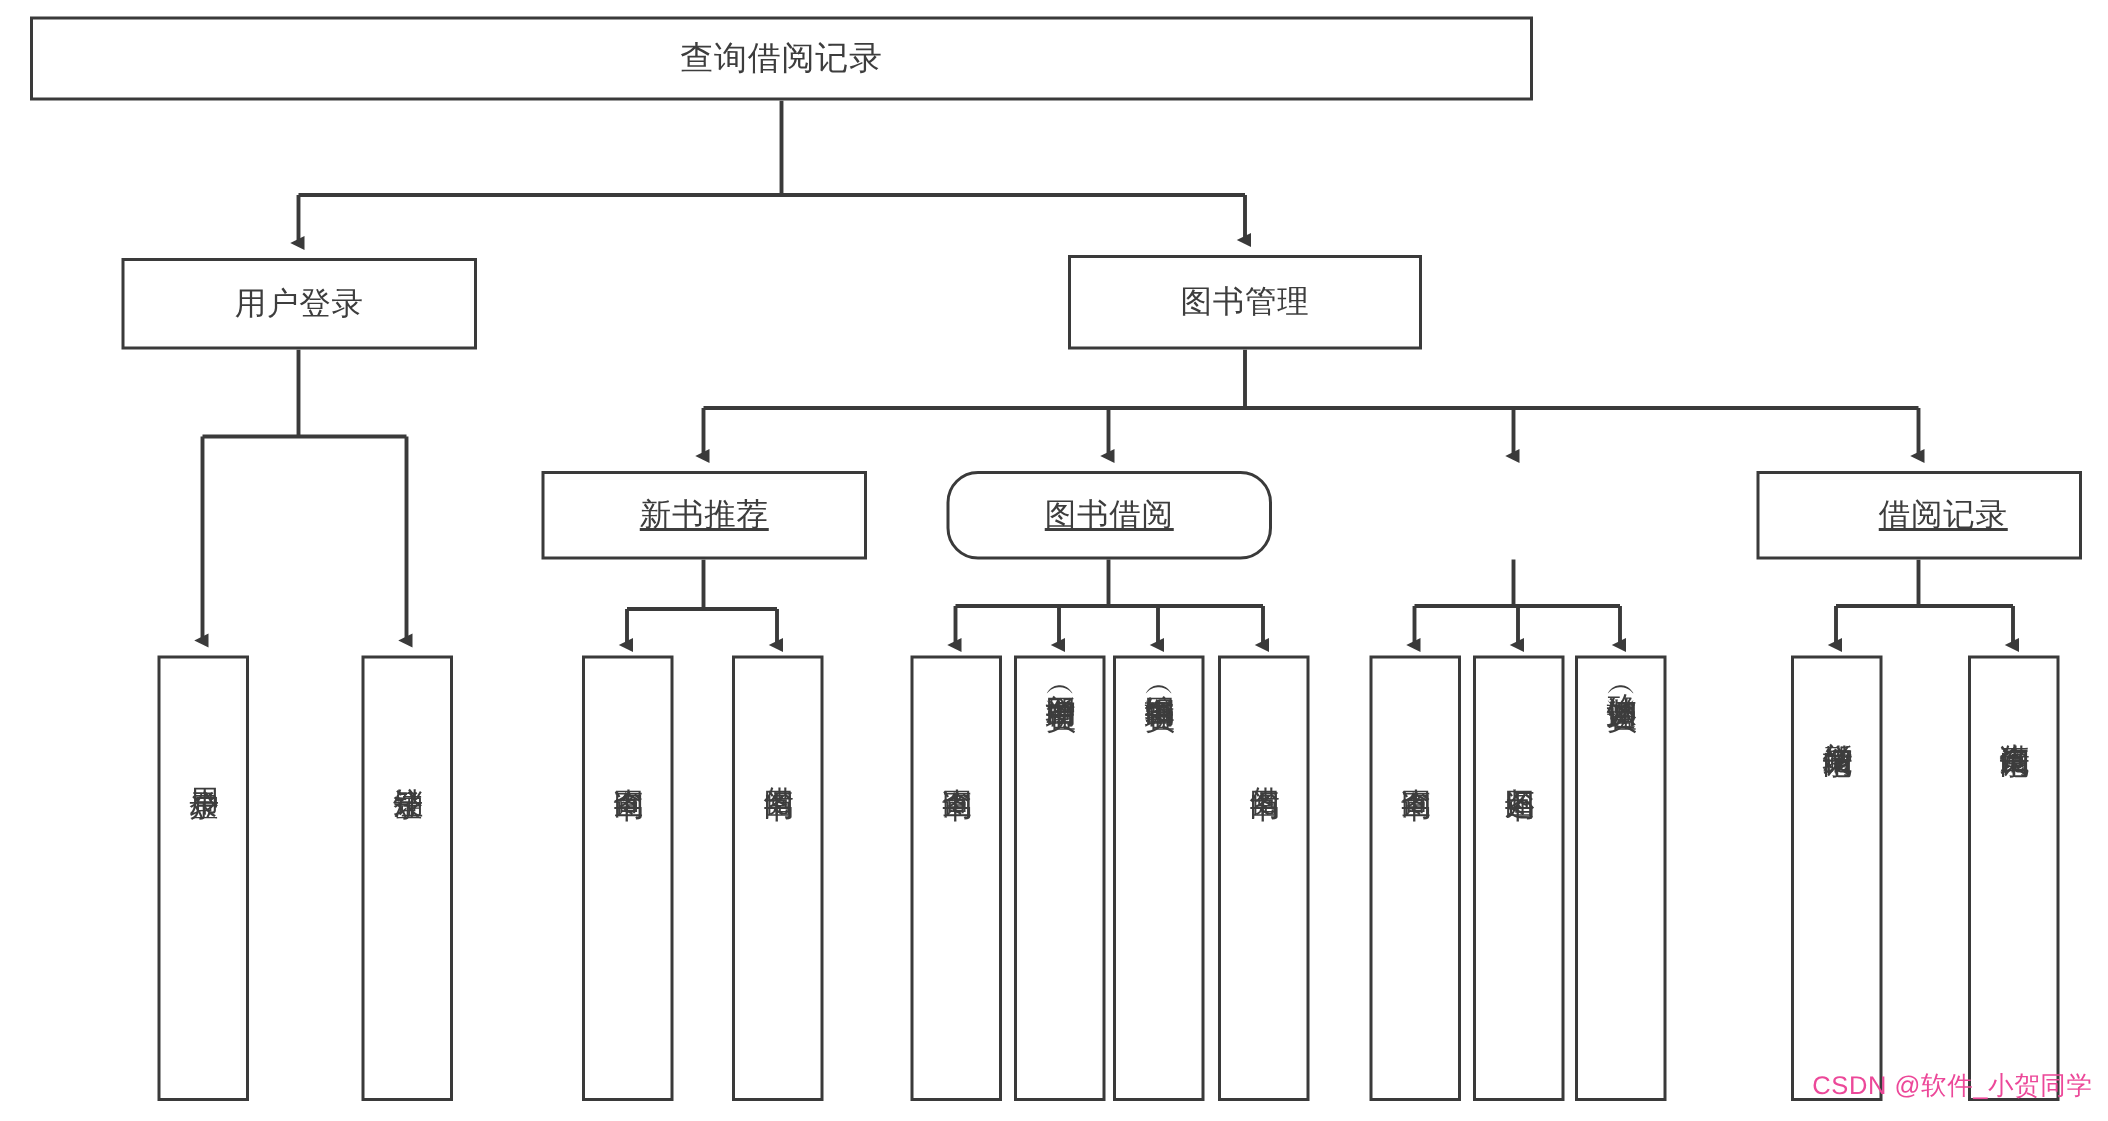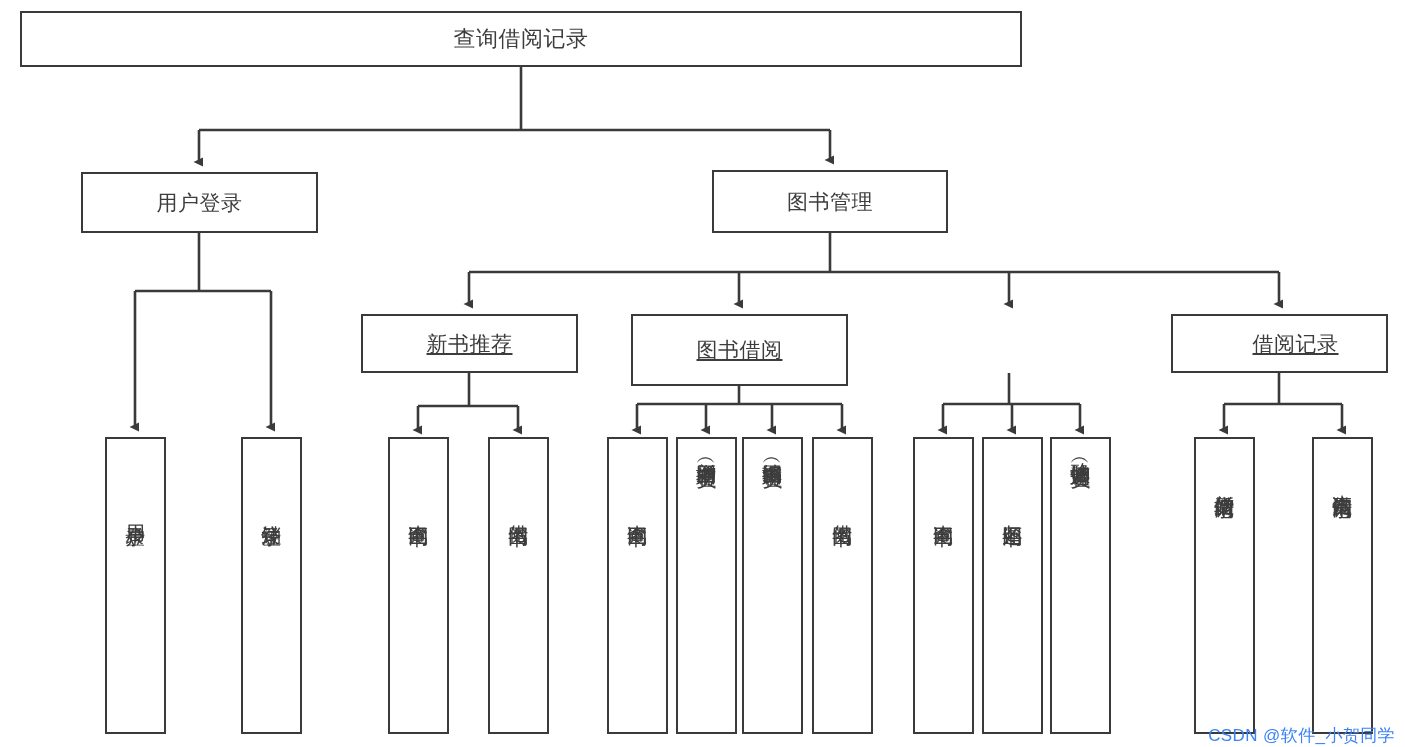--- a/index.html
+++ b/index.html
@@ -58,23 +58,23 @@
     text-orientation: upright;
     font-size: 20px;
     line-height: 1.32;
     letter-spacing: 1px;
     white-space: pre;
     text-align: left;
   }
   .watermark {
     position: absolute;
     right: 10px;
-    bottom: 0;
+    bottom: 12px;
     font-size: 17px;
-    color: #3b82f6;
+    color: #ec4899;
     white-space: nowrap;
     z-index: 5;
     letter-spacing: 0.4px;
   }
 </style>
 </head>
 <body>
 
 <div id="canvas">
 
@@ -135,21 +135,21 @@
   <div class="node level1" style="left:81px; top:172px; width:237px; height:61px;">
     <span class="label">用户登录</span>
   </div>
   <div class="node level1" style="left:712px; top:170px; width:236px; height:63px;">
     <span class="label">图书管理</span>
   </div>
 
   <div class="node level2" style="left:361px; top:314px; width:217px; height:59px;">
     <span class="label">新书推荐</span>
   </div>
-  <div class="node level2" style="left:631px; top:314px; width:217px; height:72px;">
+  <div class="node level2" style="left:631px; top:314px; width:217px; height:59px;border-radius:21px;">
     <span class="label">图书借阅</span>
   </div>
   <div class="node level2" style="left:1171px; top:314px; width:217px; height:59px;padding-left:32px;">
     <span class="label">借阅记录</span>
   </div>
 
   <div class="node leaf" style="left:105px; top:437px; width:61px; height:297px; padding-top:70px;">
     <span class="label">用户登录</span>
   </div>
   <div class="node leaf" style="left:241px; top:437px; width:61px; height:297px; padding-top:70px;">

